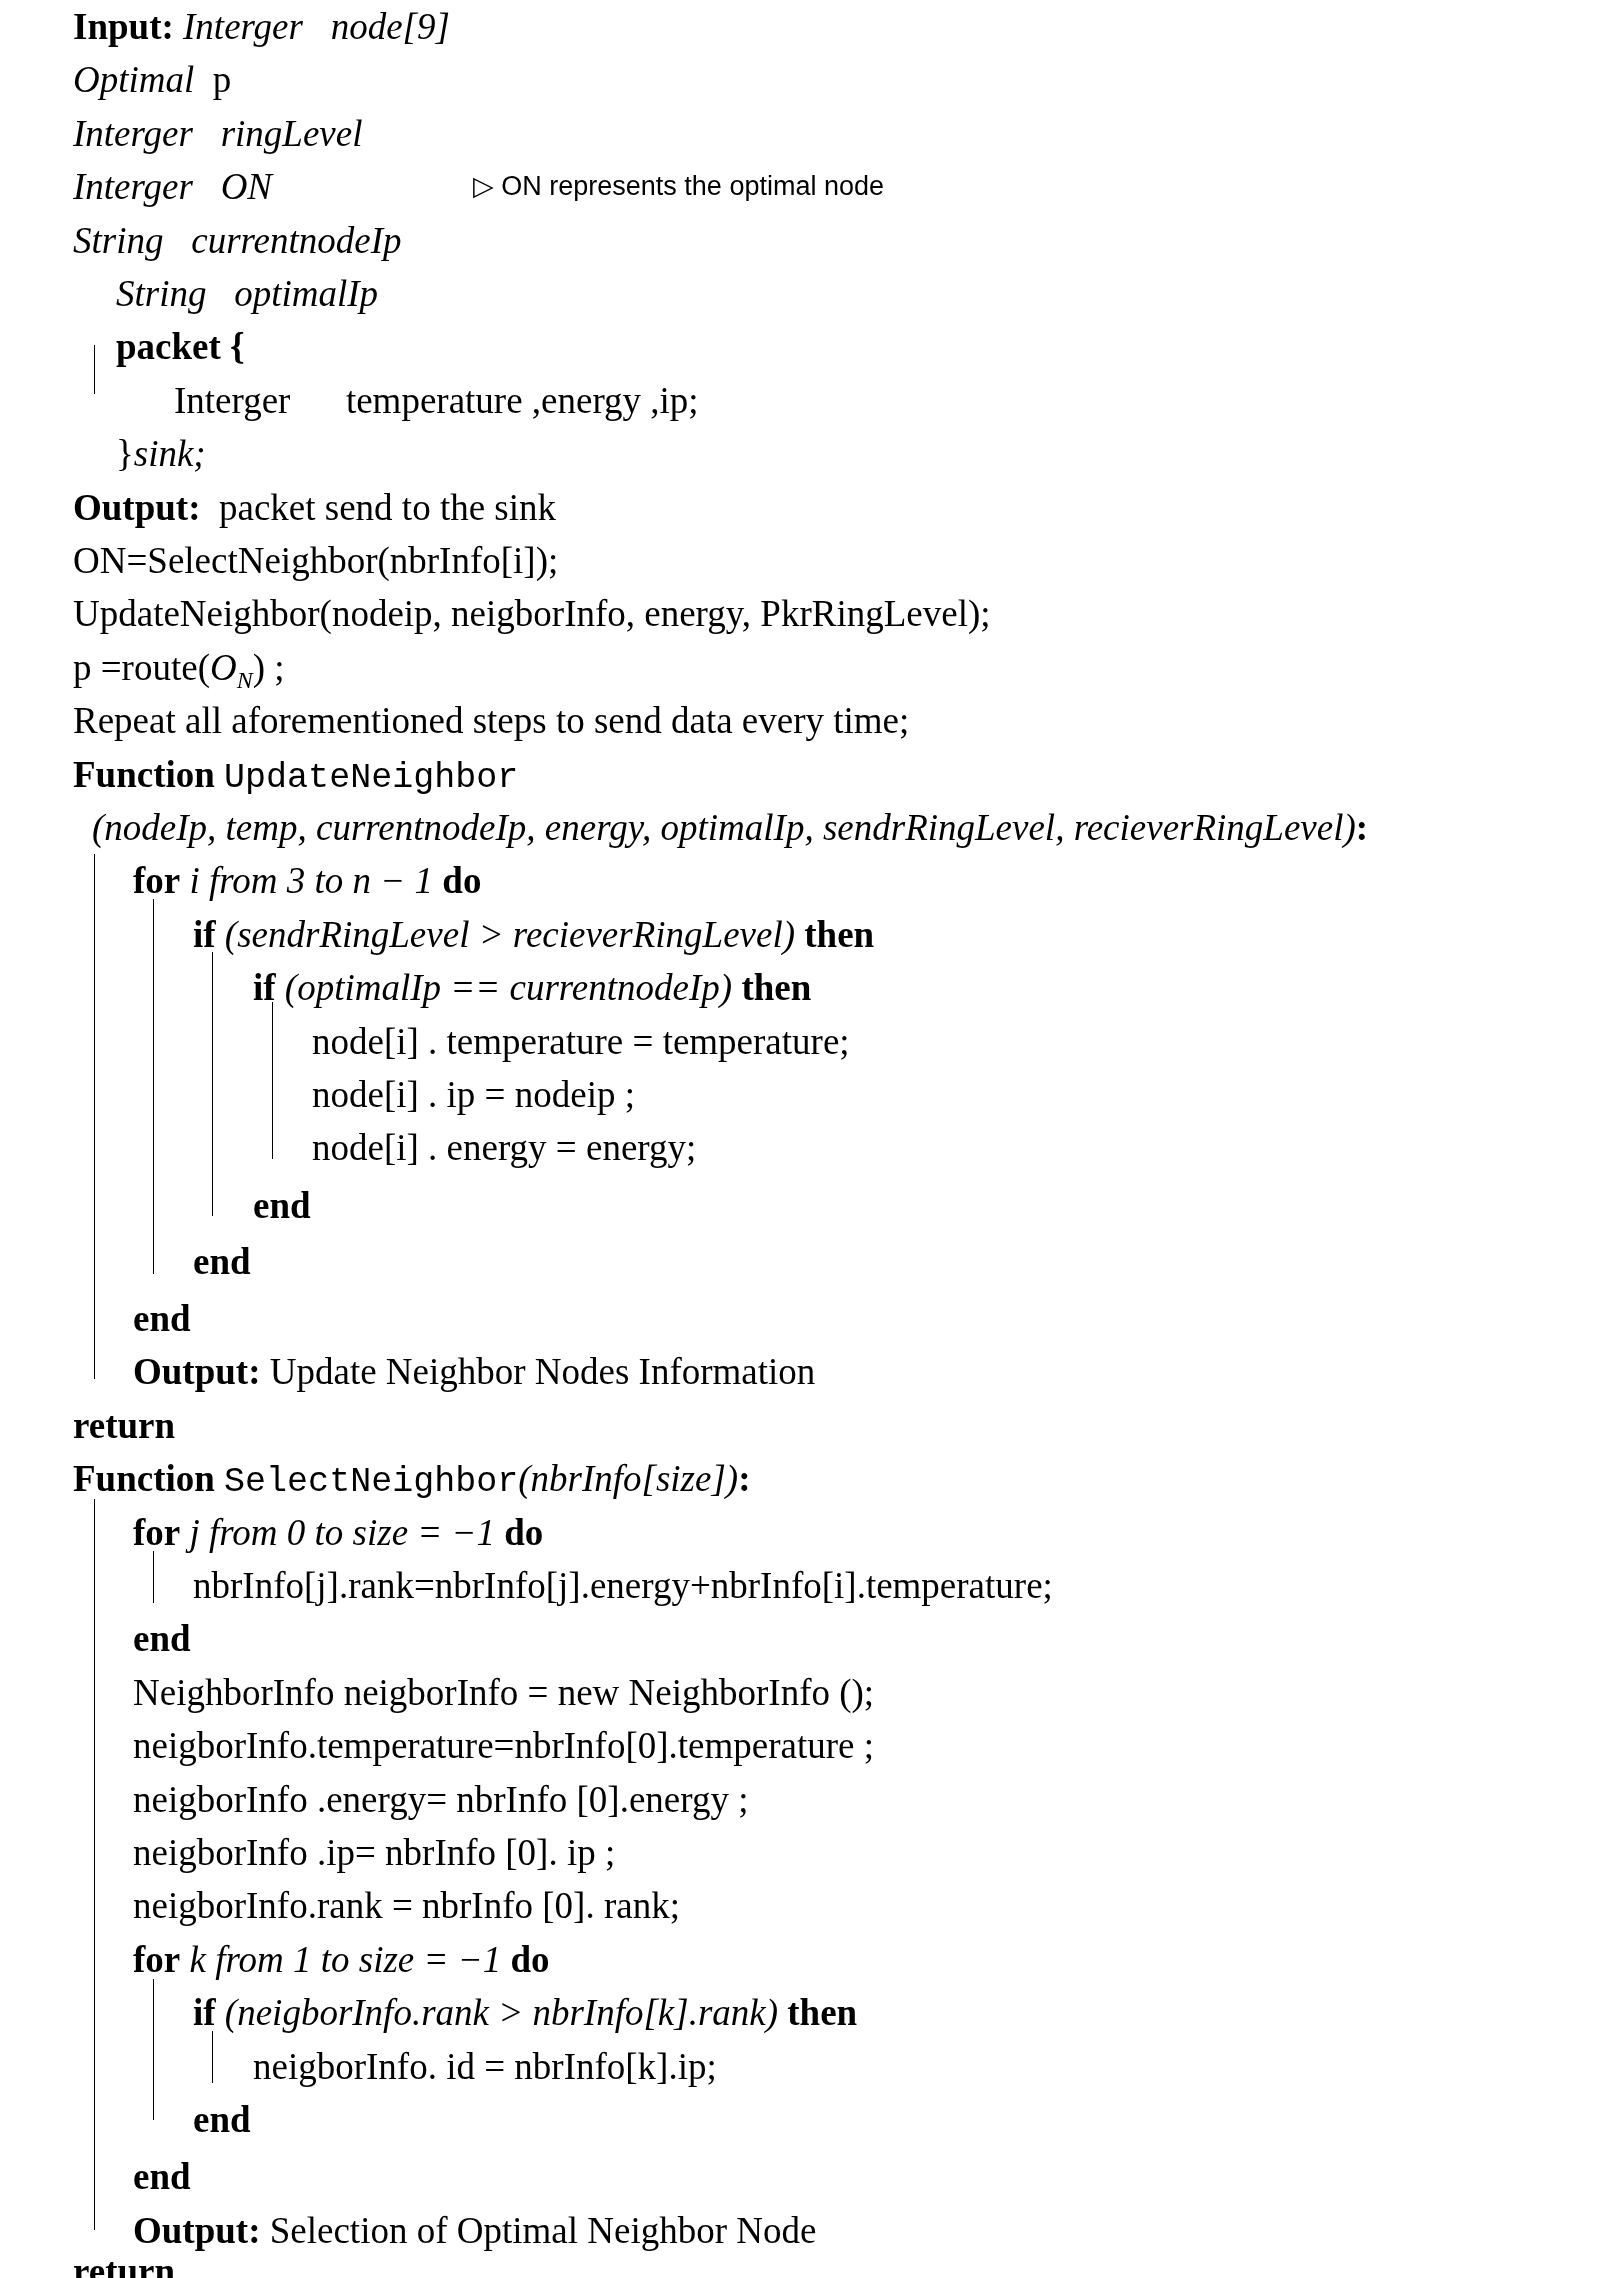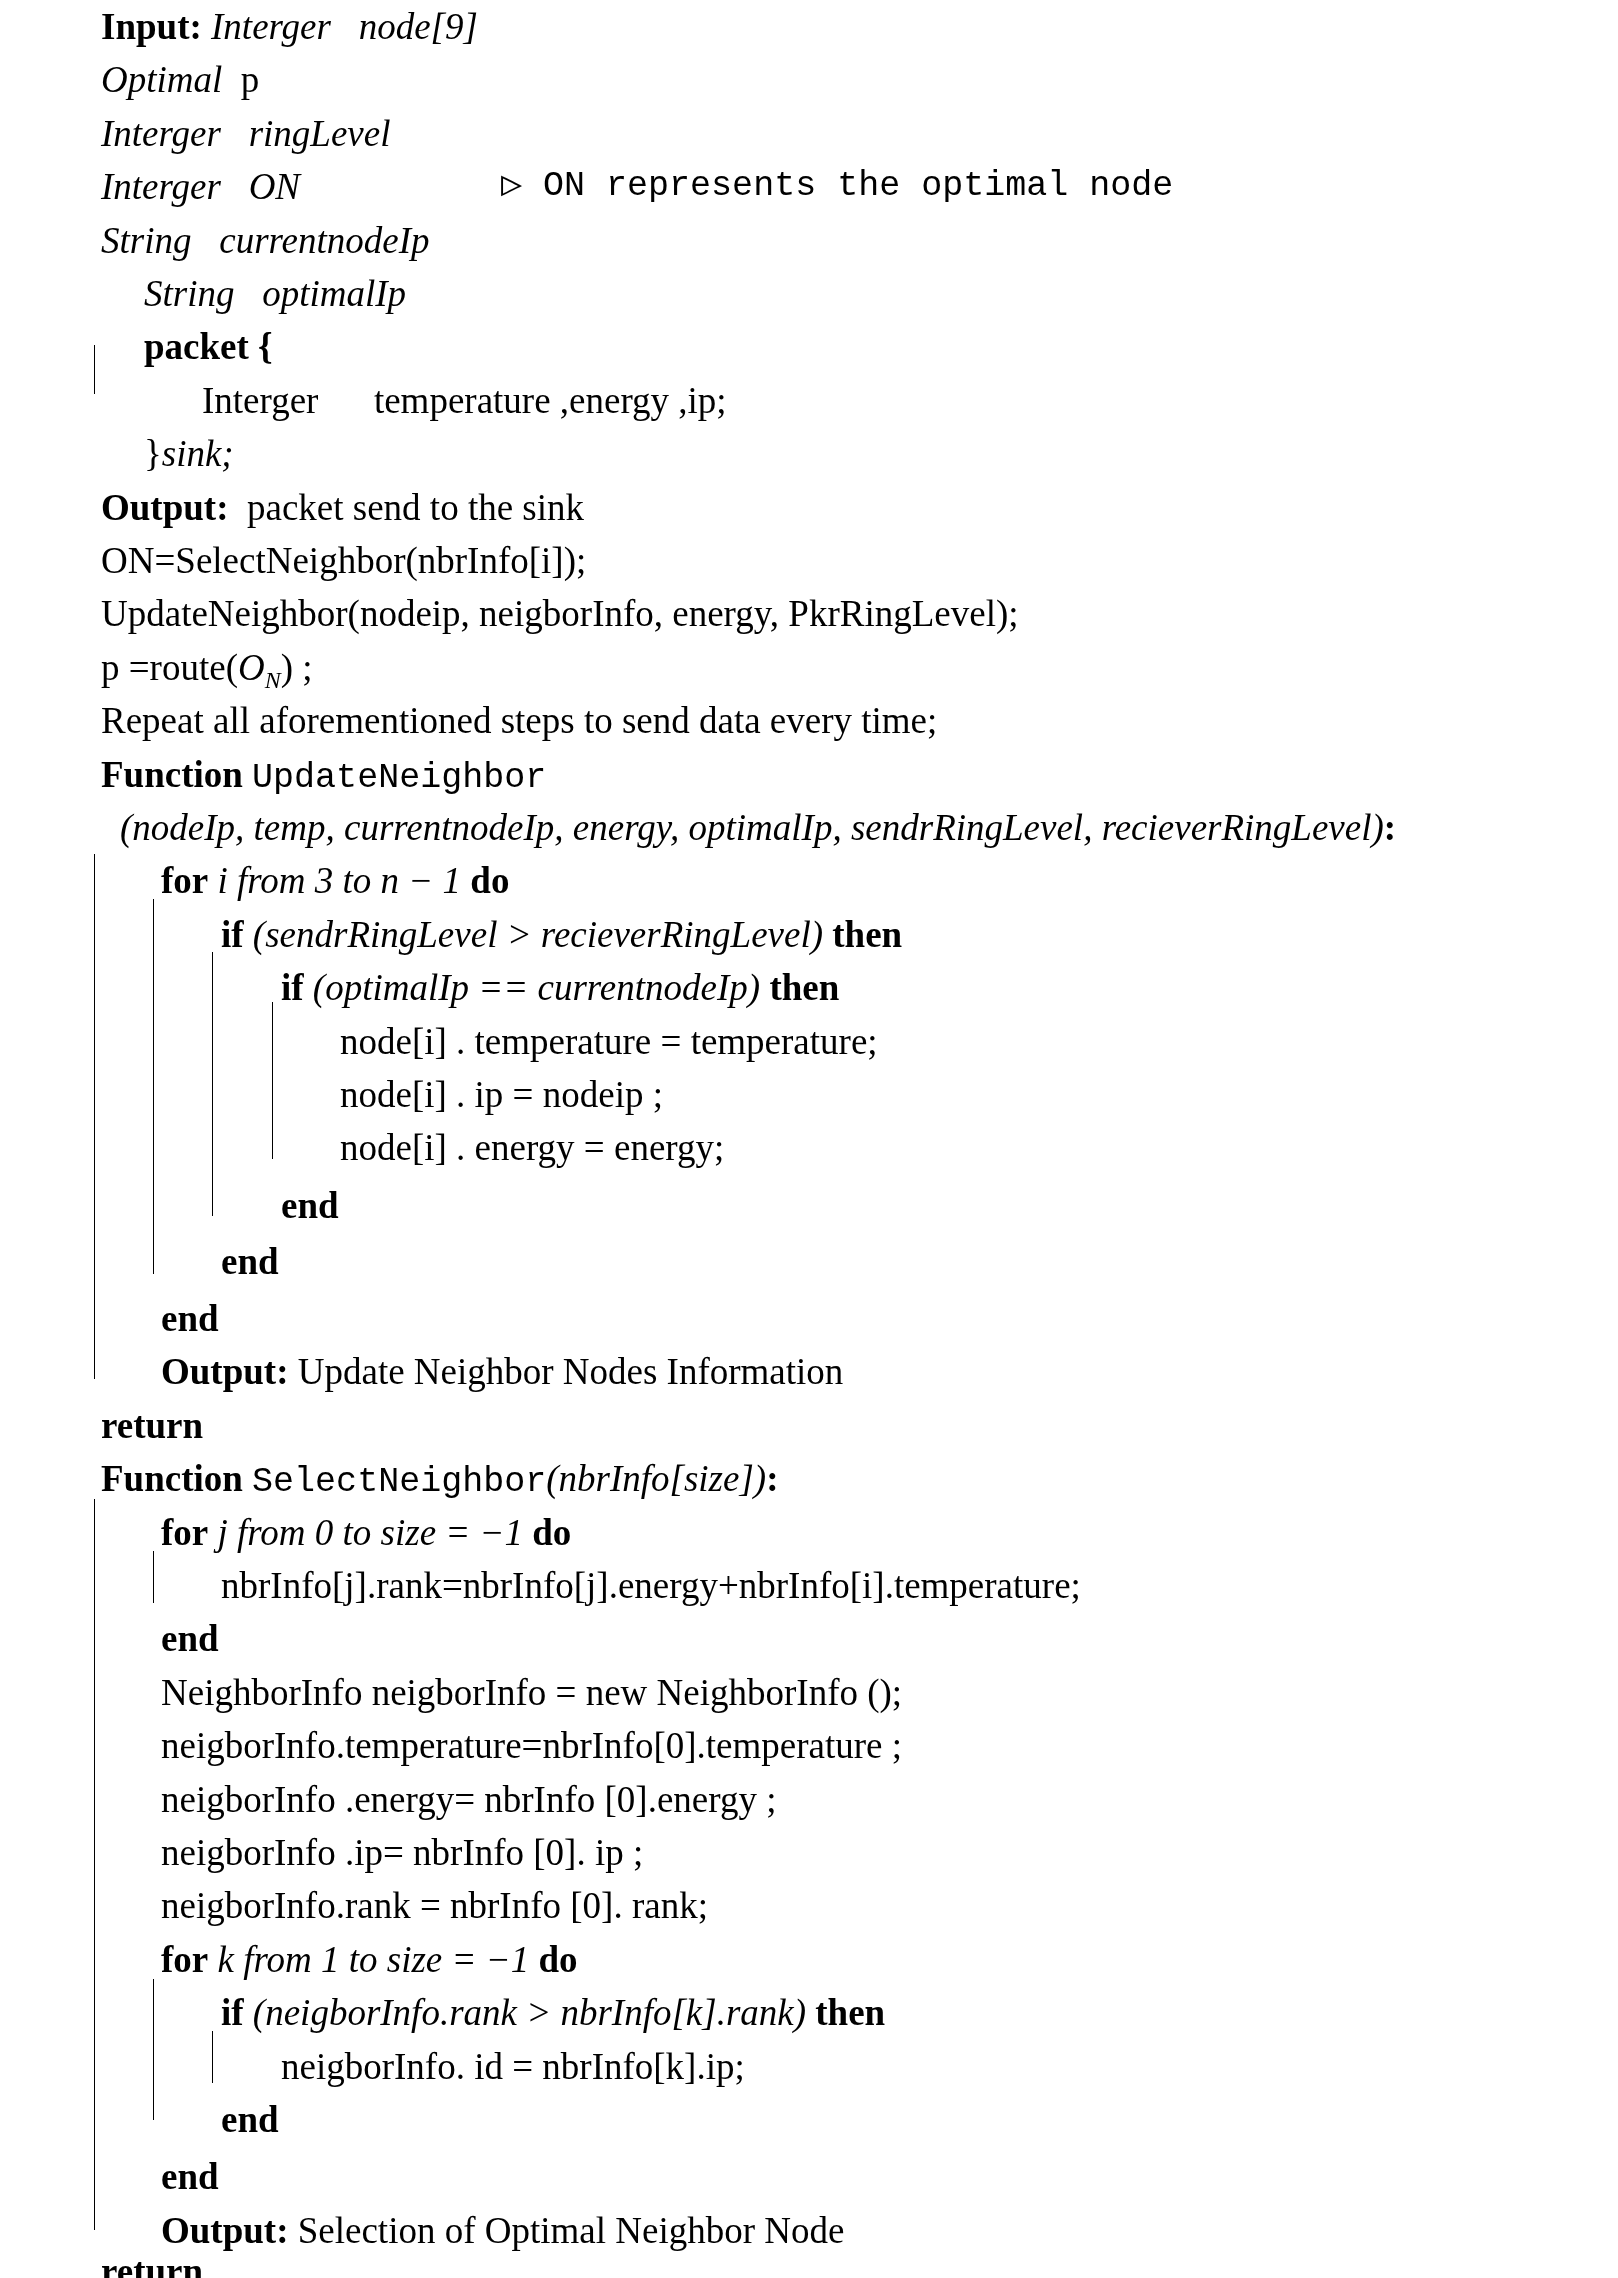--- a/index.html
+++ b/index.html
@@ -1,24 +1,24 @@
 <!DOCTYPE html>
 <html style="font-size:15px"><head>
 <meta charset="utf-8">
 <style>
   html, body { margin:0; padding:0; background:#ffffff; }
   body { width:1619px; height:2279px; position:relative; overflow:hidden;
          font-family:"DejaVu Serif","Liberation Serif",serif; color:#000; }
   .algo { position:absolute; left:0; top:0; width:1619px; }
   .line { position:absolute; height:53px; line-height:53px; font-size:37px; white-space:nowrap;
-          font-family:"Liberation Serif","DejaVu Serif",serif;margin-left:28px; }
+          font-family:"Liberation Serif","DejaVu Serif",serif; }
   .kw { font-weight:bold; }
   .it { font-style:italic; }
   .tt { font-family:"Liberation Mono","DejaVu Sans Mono",monospace; font-size:35px; }
-  .comment { font-family:Liberation Mono, monospace; font-size:35px; }
+  .comment { font-family:Liberation Sans, sans-serif; font-size:27px; }
   .vbar { position:absolute; width:0; border-left:1.9px solid #000; }
   sub { font-size:24px; font-style:italic; }
 </style>
 </head>
 <body>
 
 <div class="algo">
 
   <div class="line" style="left:73px;top:0px">
     <span class="kw">Input:</span>

